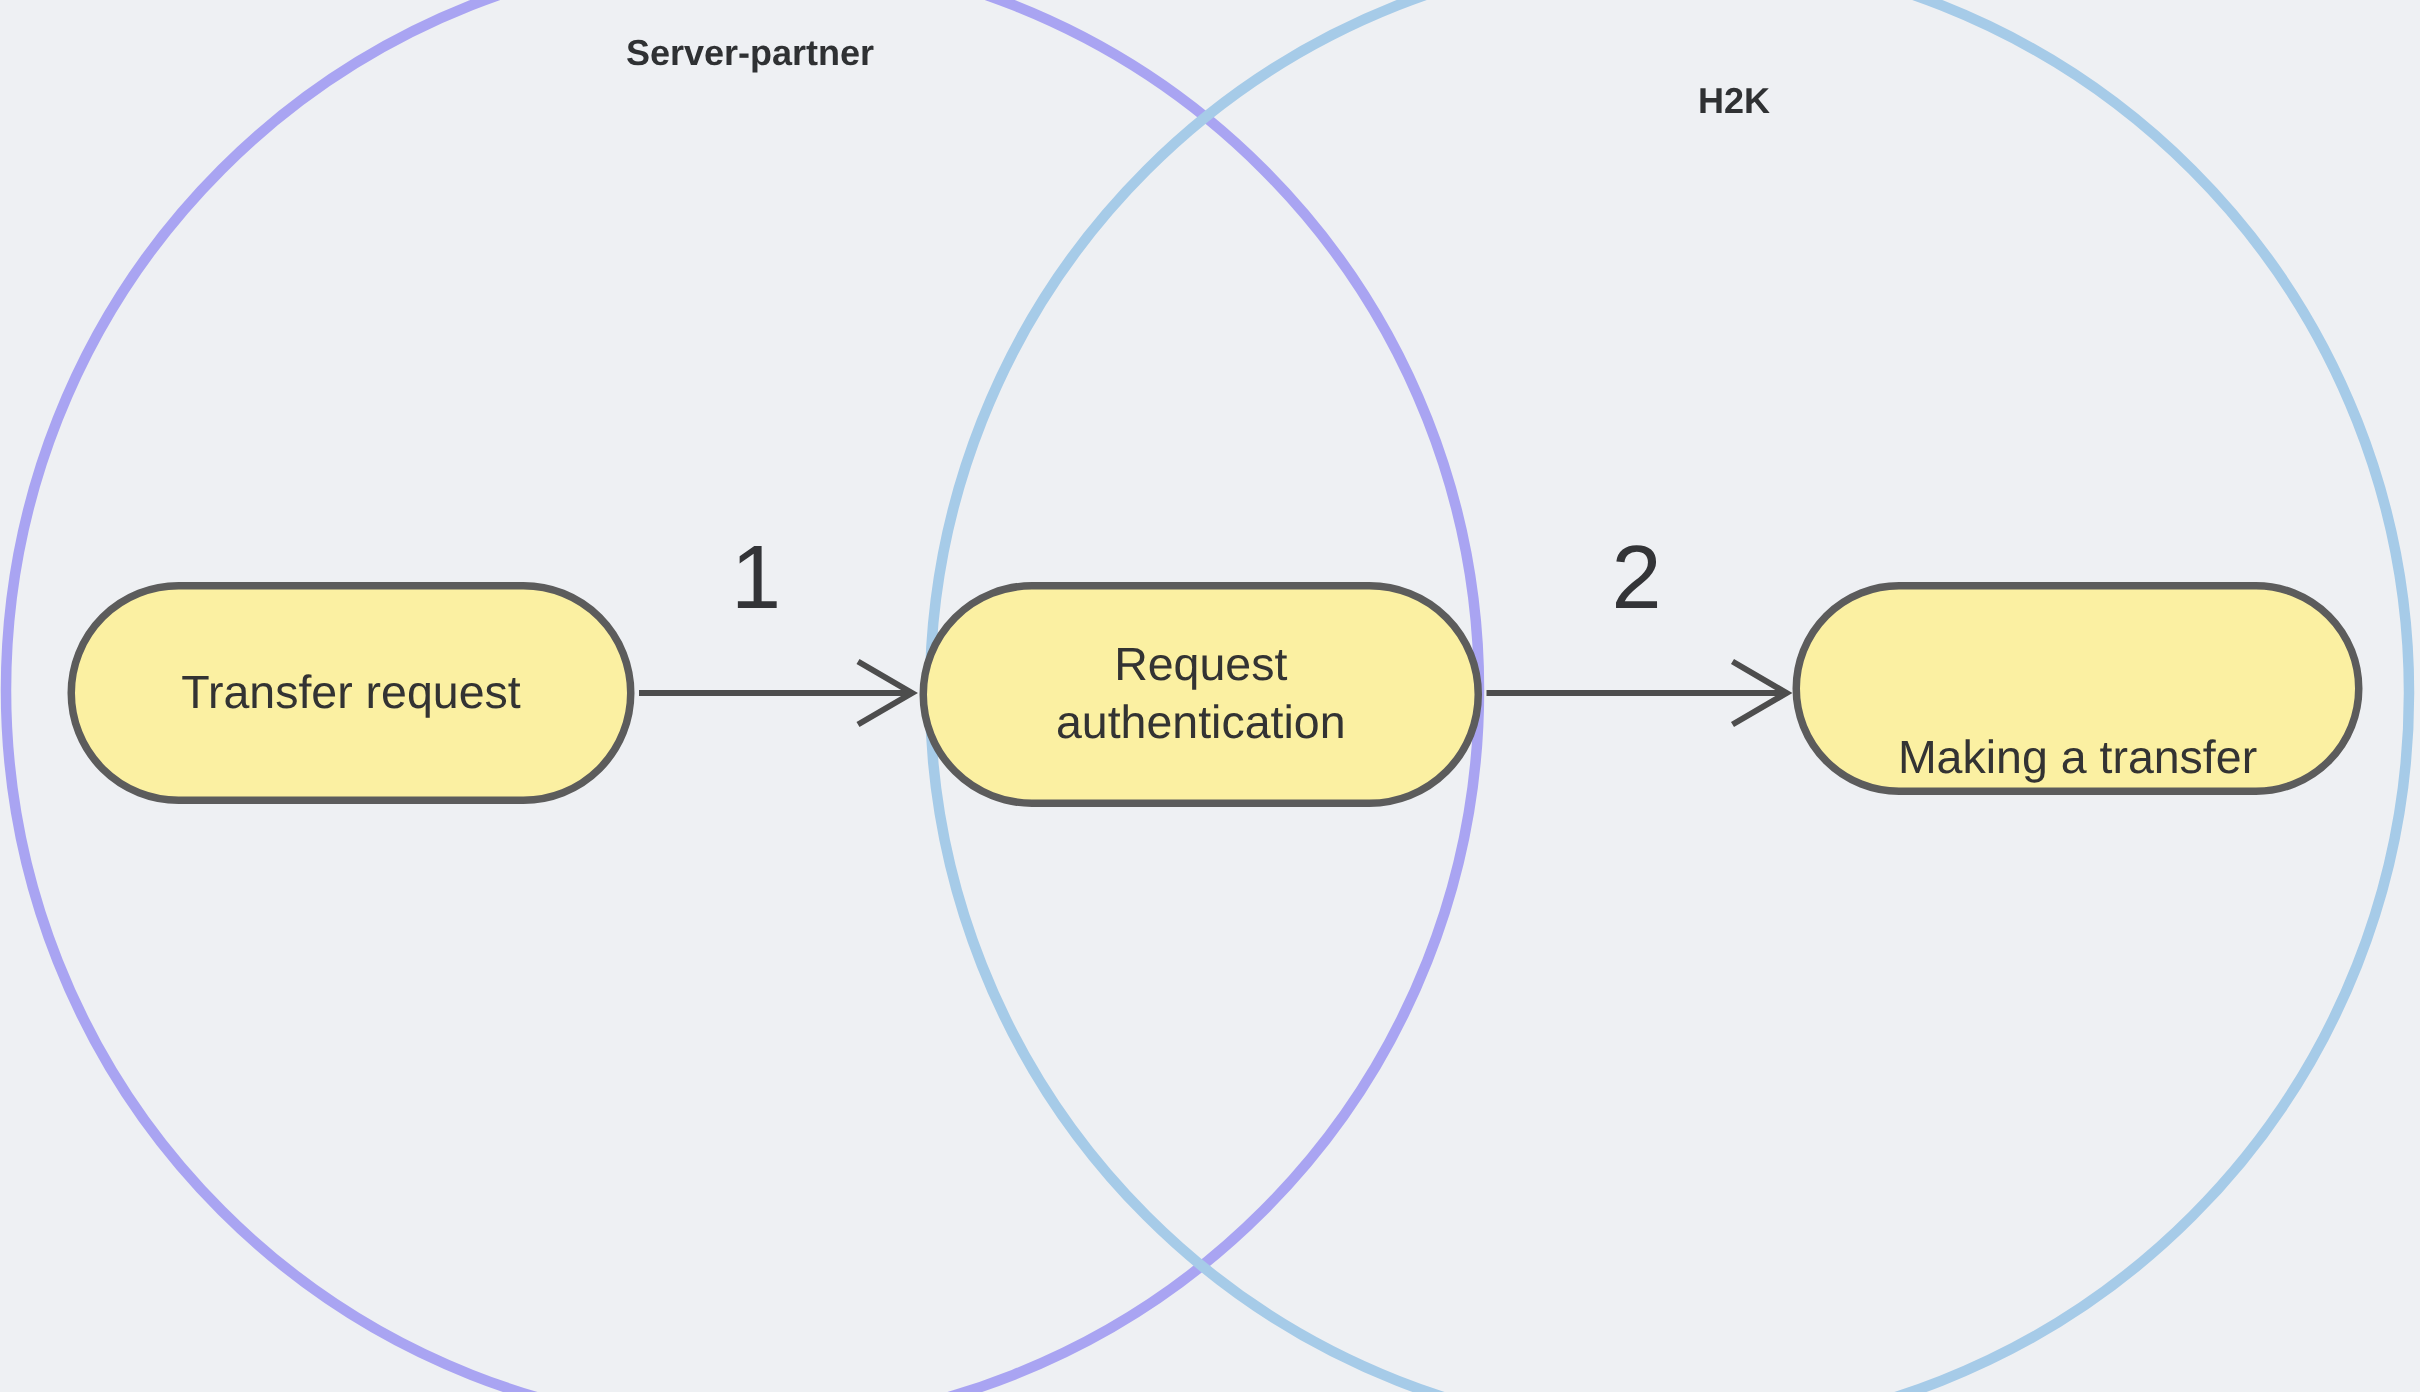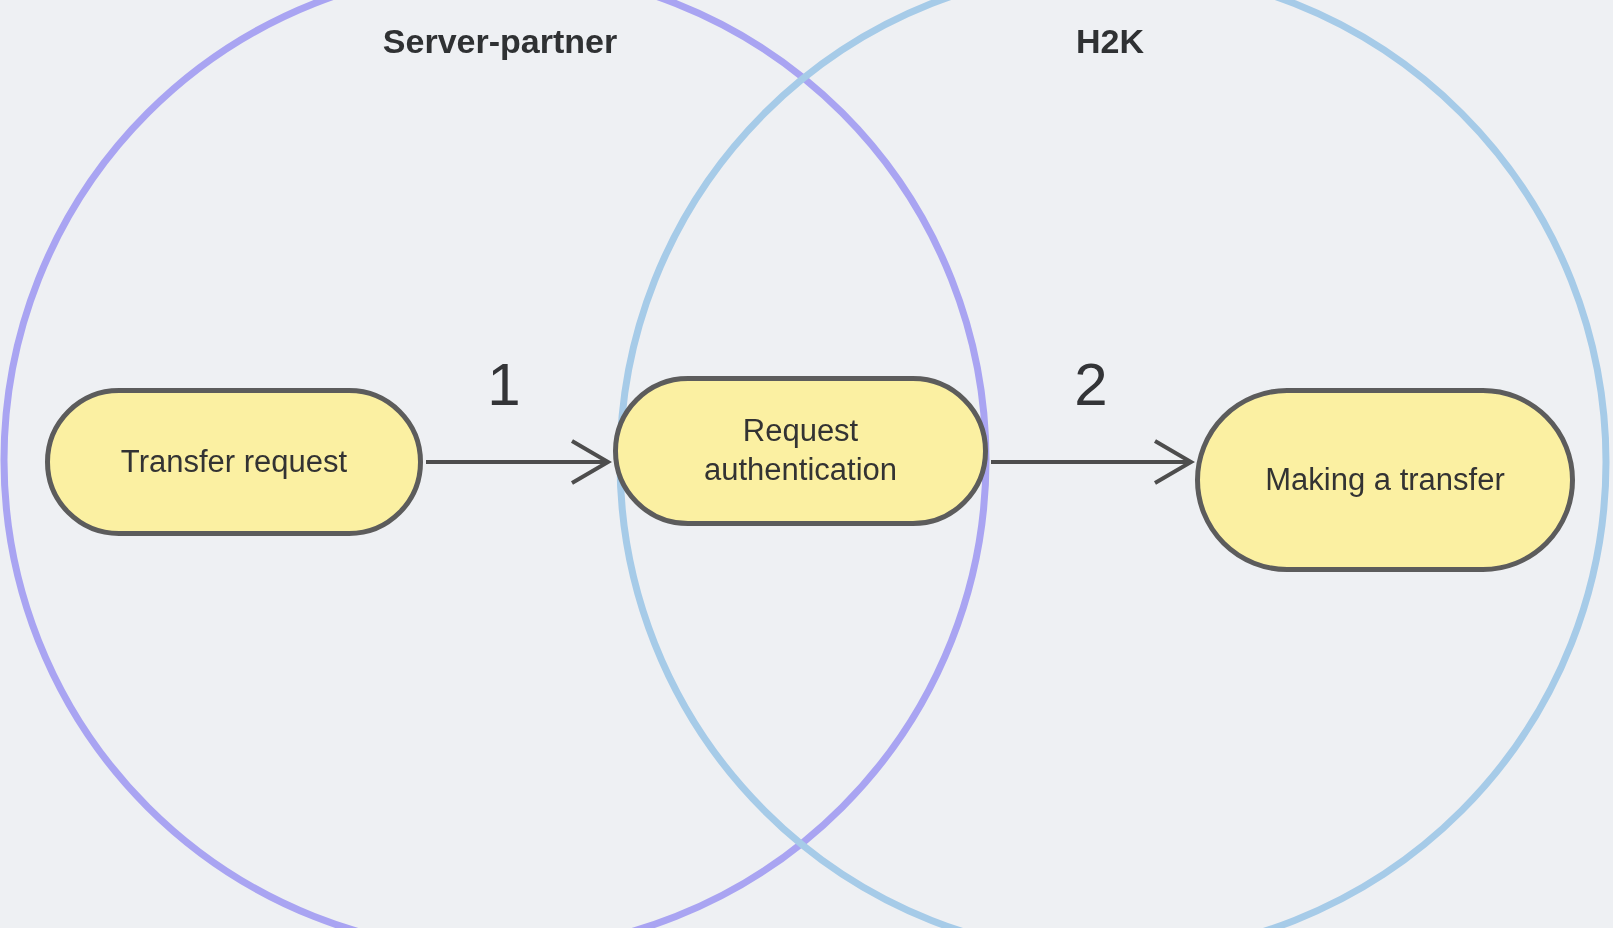--- a/index.html
+++ b/index.html
@@ -30,34 +30,34 @@
     border-radius: 999px;
     display: flex;
     align-items: center;
     justify-content: center;
     text-align: center;
     font-size: 31px;
     line-height: 1.25;
     color: #333333;
   }
   .node-1 { left: 45px;   top: 388px; width: 378px; height: 148px; text-align: right; }
-  .node-2 { left: 613px;  top: 376px; width: 375px; height: 150px; padding: 0 40px; }
-  .node-3 { left: 1195px; top: 388px; width: 380px; height: 184px; }
+  .node-2 { left: 613px;  top: 388px; width: 375px; height: 150px; padding: 0 40px; }
+  .node-3 { left: 1195px; top: 388px; width: 380px; height: 142px; align-items: flex-end; }
 
   .circle-label {
     position: absolute;
     top: 22px;
     width: 400px;
     text-align: center;
-    font-size: 34px;
+    font-size: 24px;
     font-weight: bold;
     color: #2f3133;
   }
   .circle-label-left  { left: 300px; }
-  .circle-label-right { left: 910px; }
+  .circle-label-right { left: 956px; margin-top: 32px; }
 
   .arrow-label {
     position: absolute;
     top: 350px;
     width: 120px;
     text-align: center;
     font-size: 60px;
     font-weight: 400;
     color: #333437;
   }

